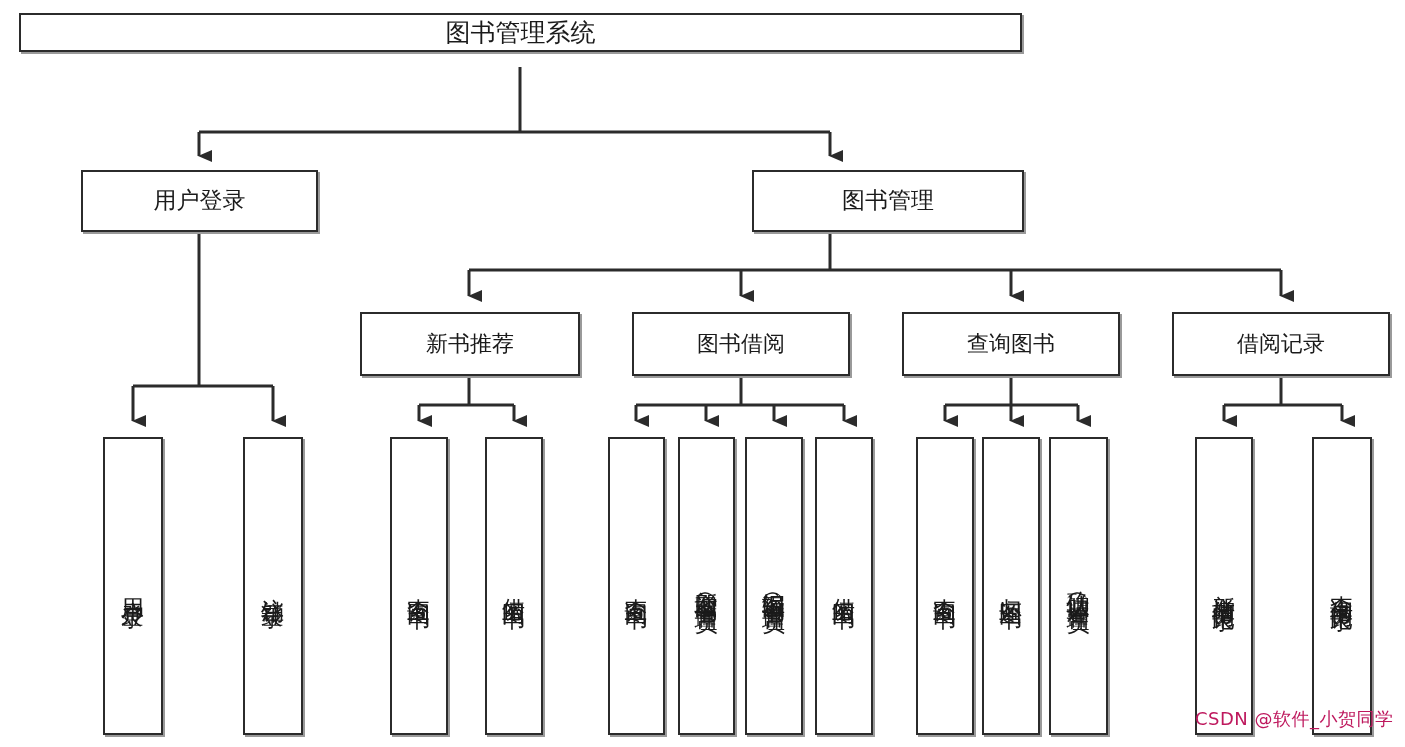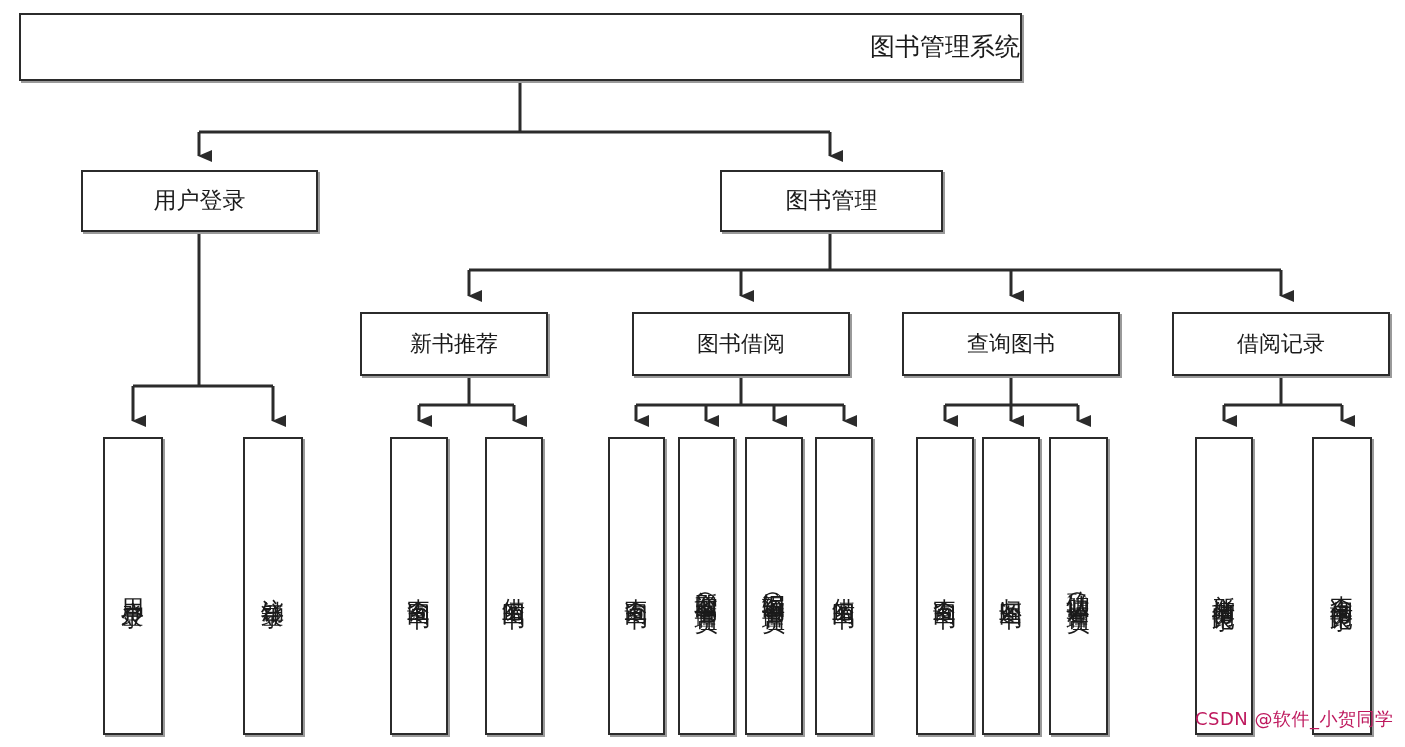--- a/index.html
+++ b/index.html
@@ -113,32 +113,32 @@
       <path d="M 1011 405 L 1011 421" marker-end="url(#arrow)"></path>
       <path d="M 1078 405 L 1078 421" marker-end="url(#arrow)"></path>
 
       <path d="M 1281 376 L 1281 405"></path>
       <path d="M 1224 405 L 1342 405"></path>
       <path d="M 1224 405 L 1224 421" marker-end="url(#arrow)"></path>
       <path d="M 1342 405 L 1342 421" marker-end="url(#arrow)"></path>
     </g>
   </svg>
 
-  <div class="node lvl0 shadowed" style="left:19px; top:13px; width:1003px; height:68px;justify-content:flex-end;">
+  <div class="node lvl0 shadowed" style="left:19px; top:13px; width:1003px; height:39px;">
     <span class="node-label">图书管理系统</span>
   </div>
 
   <div class="node lvl1 shadowed" style="left:81px; top:170px; width:237px; height:62px;">
     <span class="node-label">用户登录</span>
   </div>
-  <div class="node lvl1 shadowed" style="left:720px; top:170px; width:223px; height:62px;">
+  <div class="node lvl1 shadowed" style="left:752px; top:170px; width:272px; height:62px;">
     <span class="node-label">图书管理</span>
   </div>
 
-  <div class="node lvl2 shadowed" style="left:360px; top:312px; width:188px; height:64px;">
+  <div class="node lvl2 shadowed" style="left:360px; top:312px; width:220px; height:64px;">
     <span class="node-label">新书推荐</span>
   </div>
   <div class="node lvl2 shadowed" style="left:632px; top:312px; width:218px; height:64px;">
     <span class="node-label">图书借阅</span>
   </div>
   <div class="node lvl2 shadowed" style="left:902px; top:312px; width:218px; height:64px;">
     <span class="node-label">查询图书</span>
   </div>
   <div class="node lvl2 shadowed" style="left:1172px; top:312px; width:218px; height:64px;">
     <span class="node-label">借阅记录</span>

